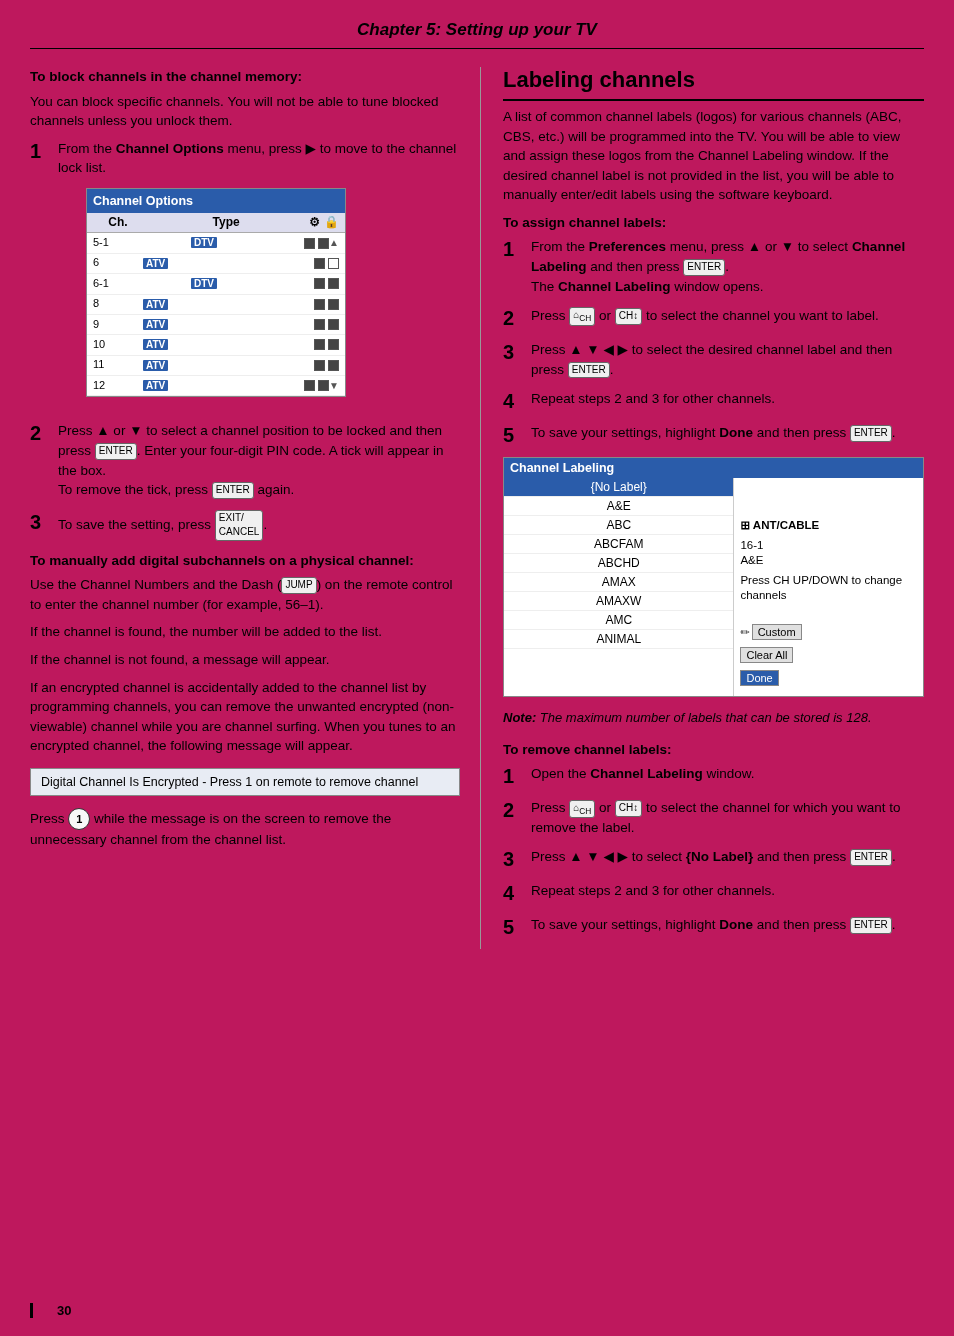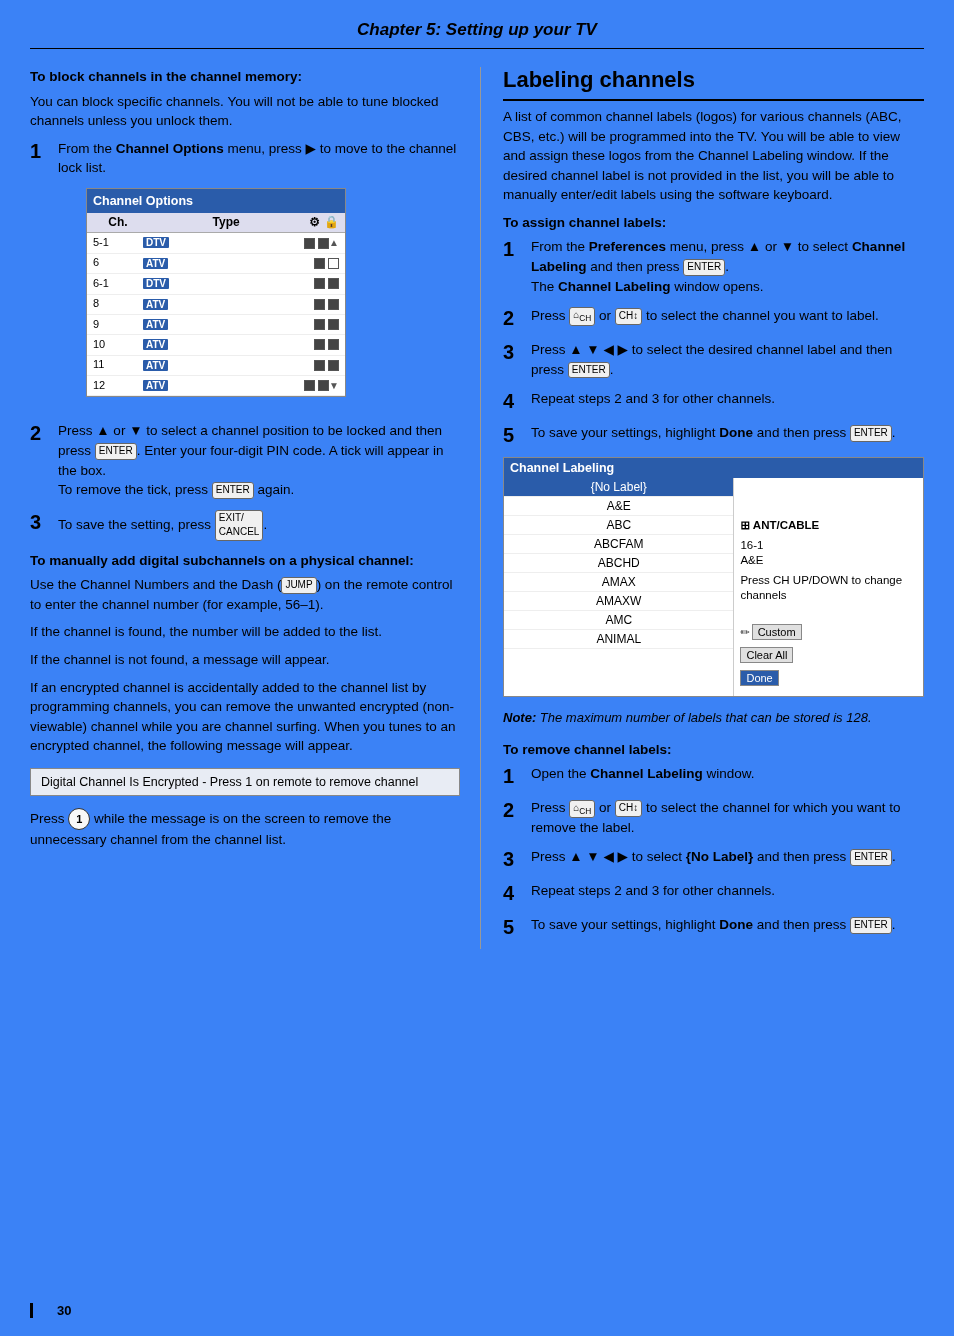--- a/index.html
+++ b/index.html
@@ -9,21 +9,21 @@
       background: #fff;
       font-family: Arial, Helvetica, sans-serif;
       font-size: 13.5px;
       color: #000;
       padding: 0;
     }
 
     .page-wrapper {
       width: 954px;
       min-height: 1336px;
-      background: #3b82f6;
+      background: #be185d;
       padding: 20px 30px 30px 30px;
       position: relative;
     }
 
     
     .page-header {
       text-align: center;
       border-bottom: 1px solid #000;
       padding-bottom: 8px;
       margin-bottom: 18px;
@@ -121,20 +121,21 @@
       font-size: 10px;
       padding: 0 3px;
       border-radius: 1px;
       font-weight: bold;
     }
     .type-badge.atv {
       background: #2a5caa;
     }
     .type-badge.dtv {
       background: #2a5caa;
+      margin-left: 48px;
     }
     .box-sq {
       width: 11px;
       height: 11px;
       border: 1px solid #555;
       display: inline-block;
       background: #888;
     }
     .box-sq.empty {
       background: #fff;

